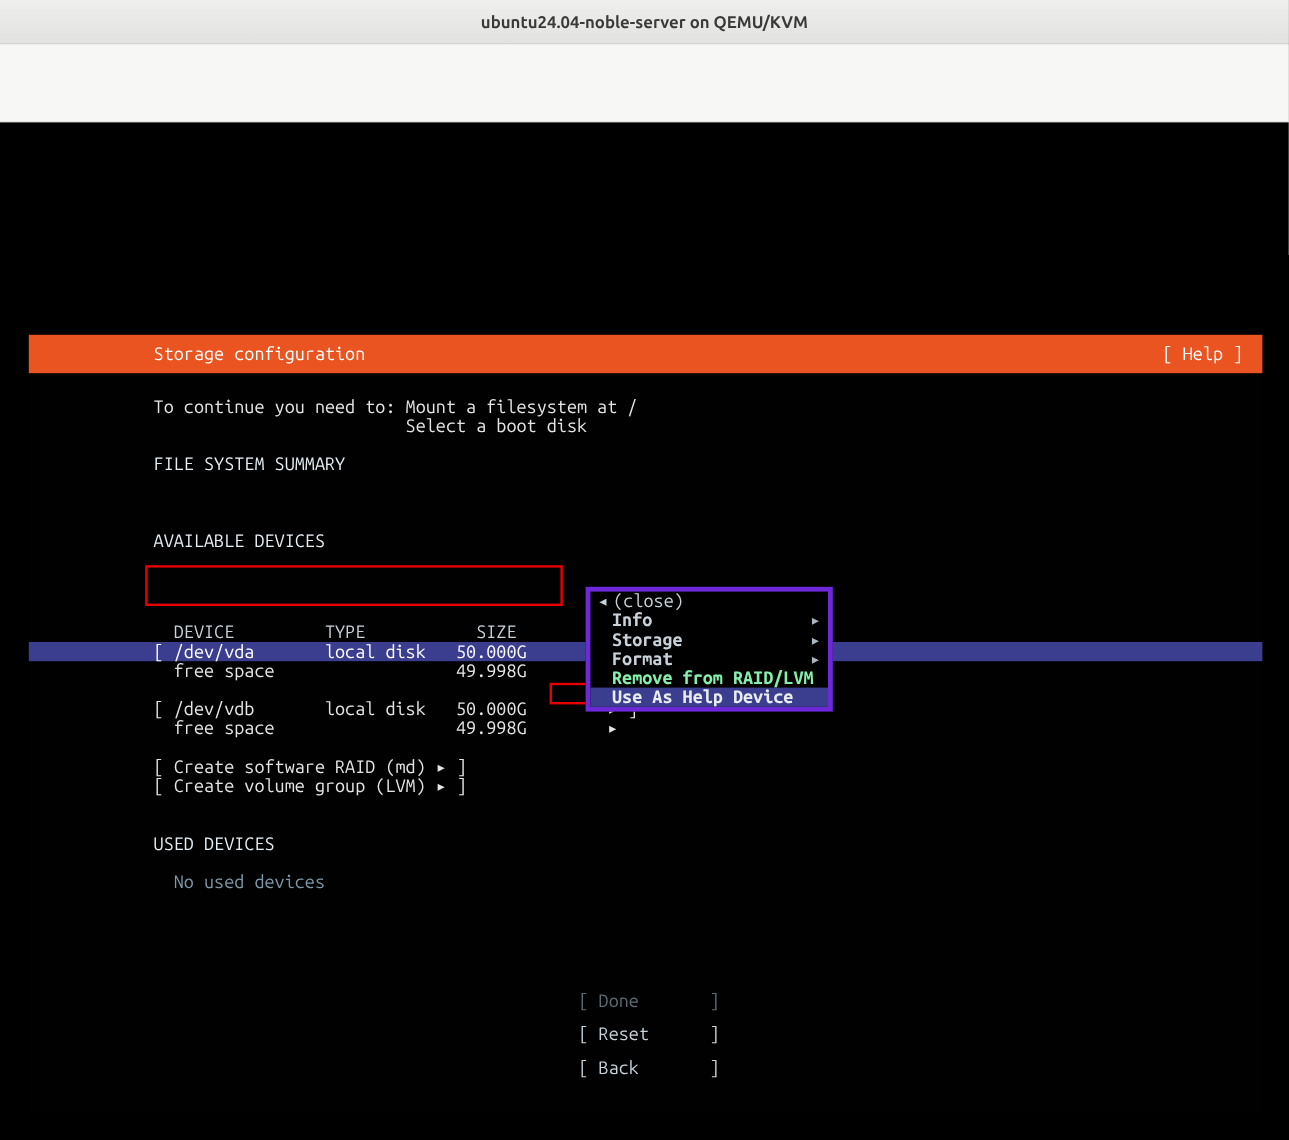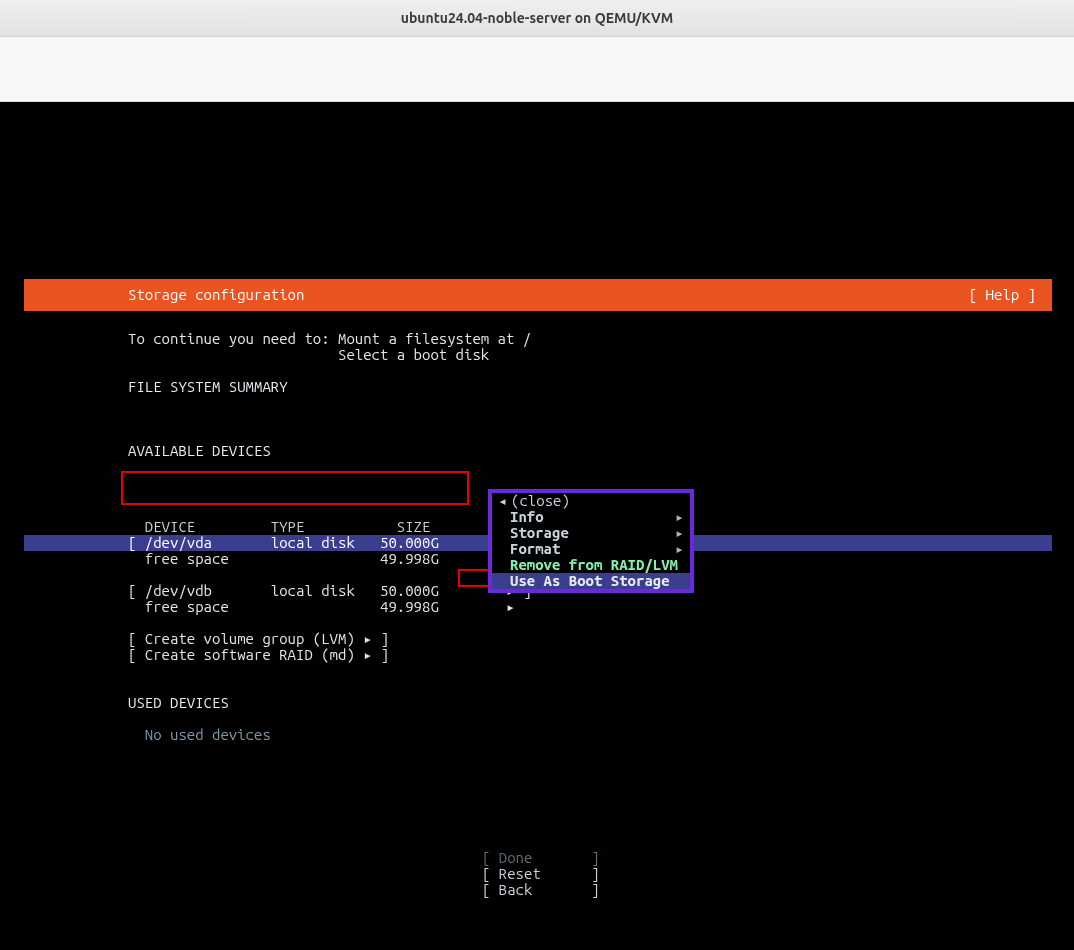--- a/index.html
+++ b/index.html
@@ -100,21 +100,21 @@
   .popup .close-row .tri-left { margin-right: 4px; }
 
   .footer-btns {
     position: absolute;
     left: 0;
     right: 0;
     bottom: 30px;
     display: flex;
     flex-direction: column;
     align-items: center;
-    gap: 0px;
+    gap: 12px;
   }
   .footer-btns .btn {
     width: 112px;
     color: #c8d2da;
     white-space: pre;
   }
   .btn.dis { color: #5e6d76; }
 
   .tri-right::after { content: "▸"; }
   .tri-left::after  { content: "◂"; }
@@ -190,22 +190,22 @@
       <div class="mono-row section-title">AVAILABLE DEVICES</div>
       <div style="height:16px"></div>
 
       <div class="mono-row hdr-col">  DEVICE         TYPE           SIZE</div>
       <div class="mono-row highlight-row">[ /dev/vda       local disk   50.000G        ▸ ]</div>
       <div class="mono-row">  free space                  49.998G        ▸</div>
       <div style="height:16px"></div>
       <div class="mono-row">[ /dev/vdb       local disk   50.000G        ▸ ]</div>
       <div class="mono-row">  free space                  49.998G        ▸</div>
       <div style="height:16px"></div>
+      <div class="mono-row">[ Create software RAID (md) ▸ ]</div>
       <div class="mono-row">[ Create volume group (LVM) ▸ ]</div>
-      <div class="mono-row">[ Create software RAID (md) ▸ ]</div>
 
       <div style="height:32px"></div>
       <div class="mono-row section-title">USED DEVICES</div>
       <div style="height:16px"></div>
       <div class="mono-row dim">  No used devices</div>
 
       <div class="red-outline" style="left:97px; top:160px; width:348px; height:34px;"></div>
       <div class="red-outline" style="left:434px; top:258px; width:227px; height:18px;"></div>
 
       <div class="popup" style="left:434px; top:178px;">
@@ -222,21 +222,21 @@
           <span class="arrow tri-right"></span>
         </div>
         <div class="mi">
           <span>Format</span>
           <span class="arrow tri-right"></span>
         </div>
         <div class="mi disabled">
           <span>Remove from RAID/LVM</span>
         </div>
         <div class="mi hl">
-          <span>Use As Boot Storage</span>
+          <span>Use As Help Device</span>
         </div>
       </div>
 
     </div>
 
     <div class="footer-btns">
       <div class="btn dis">[ Done       ]</div>
       <div class="btn">[ Reset      ]</div>
       <div class="btn">[ Back       ]</div>
     </div>

